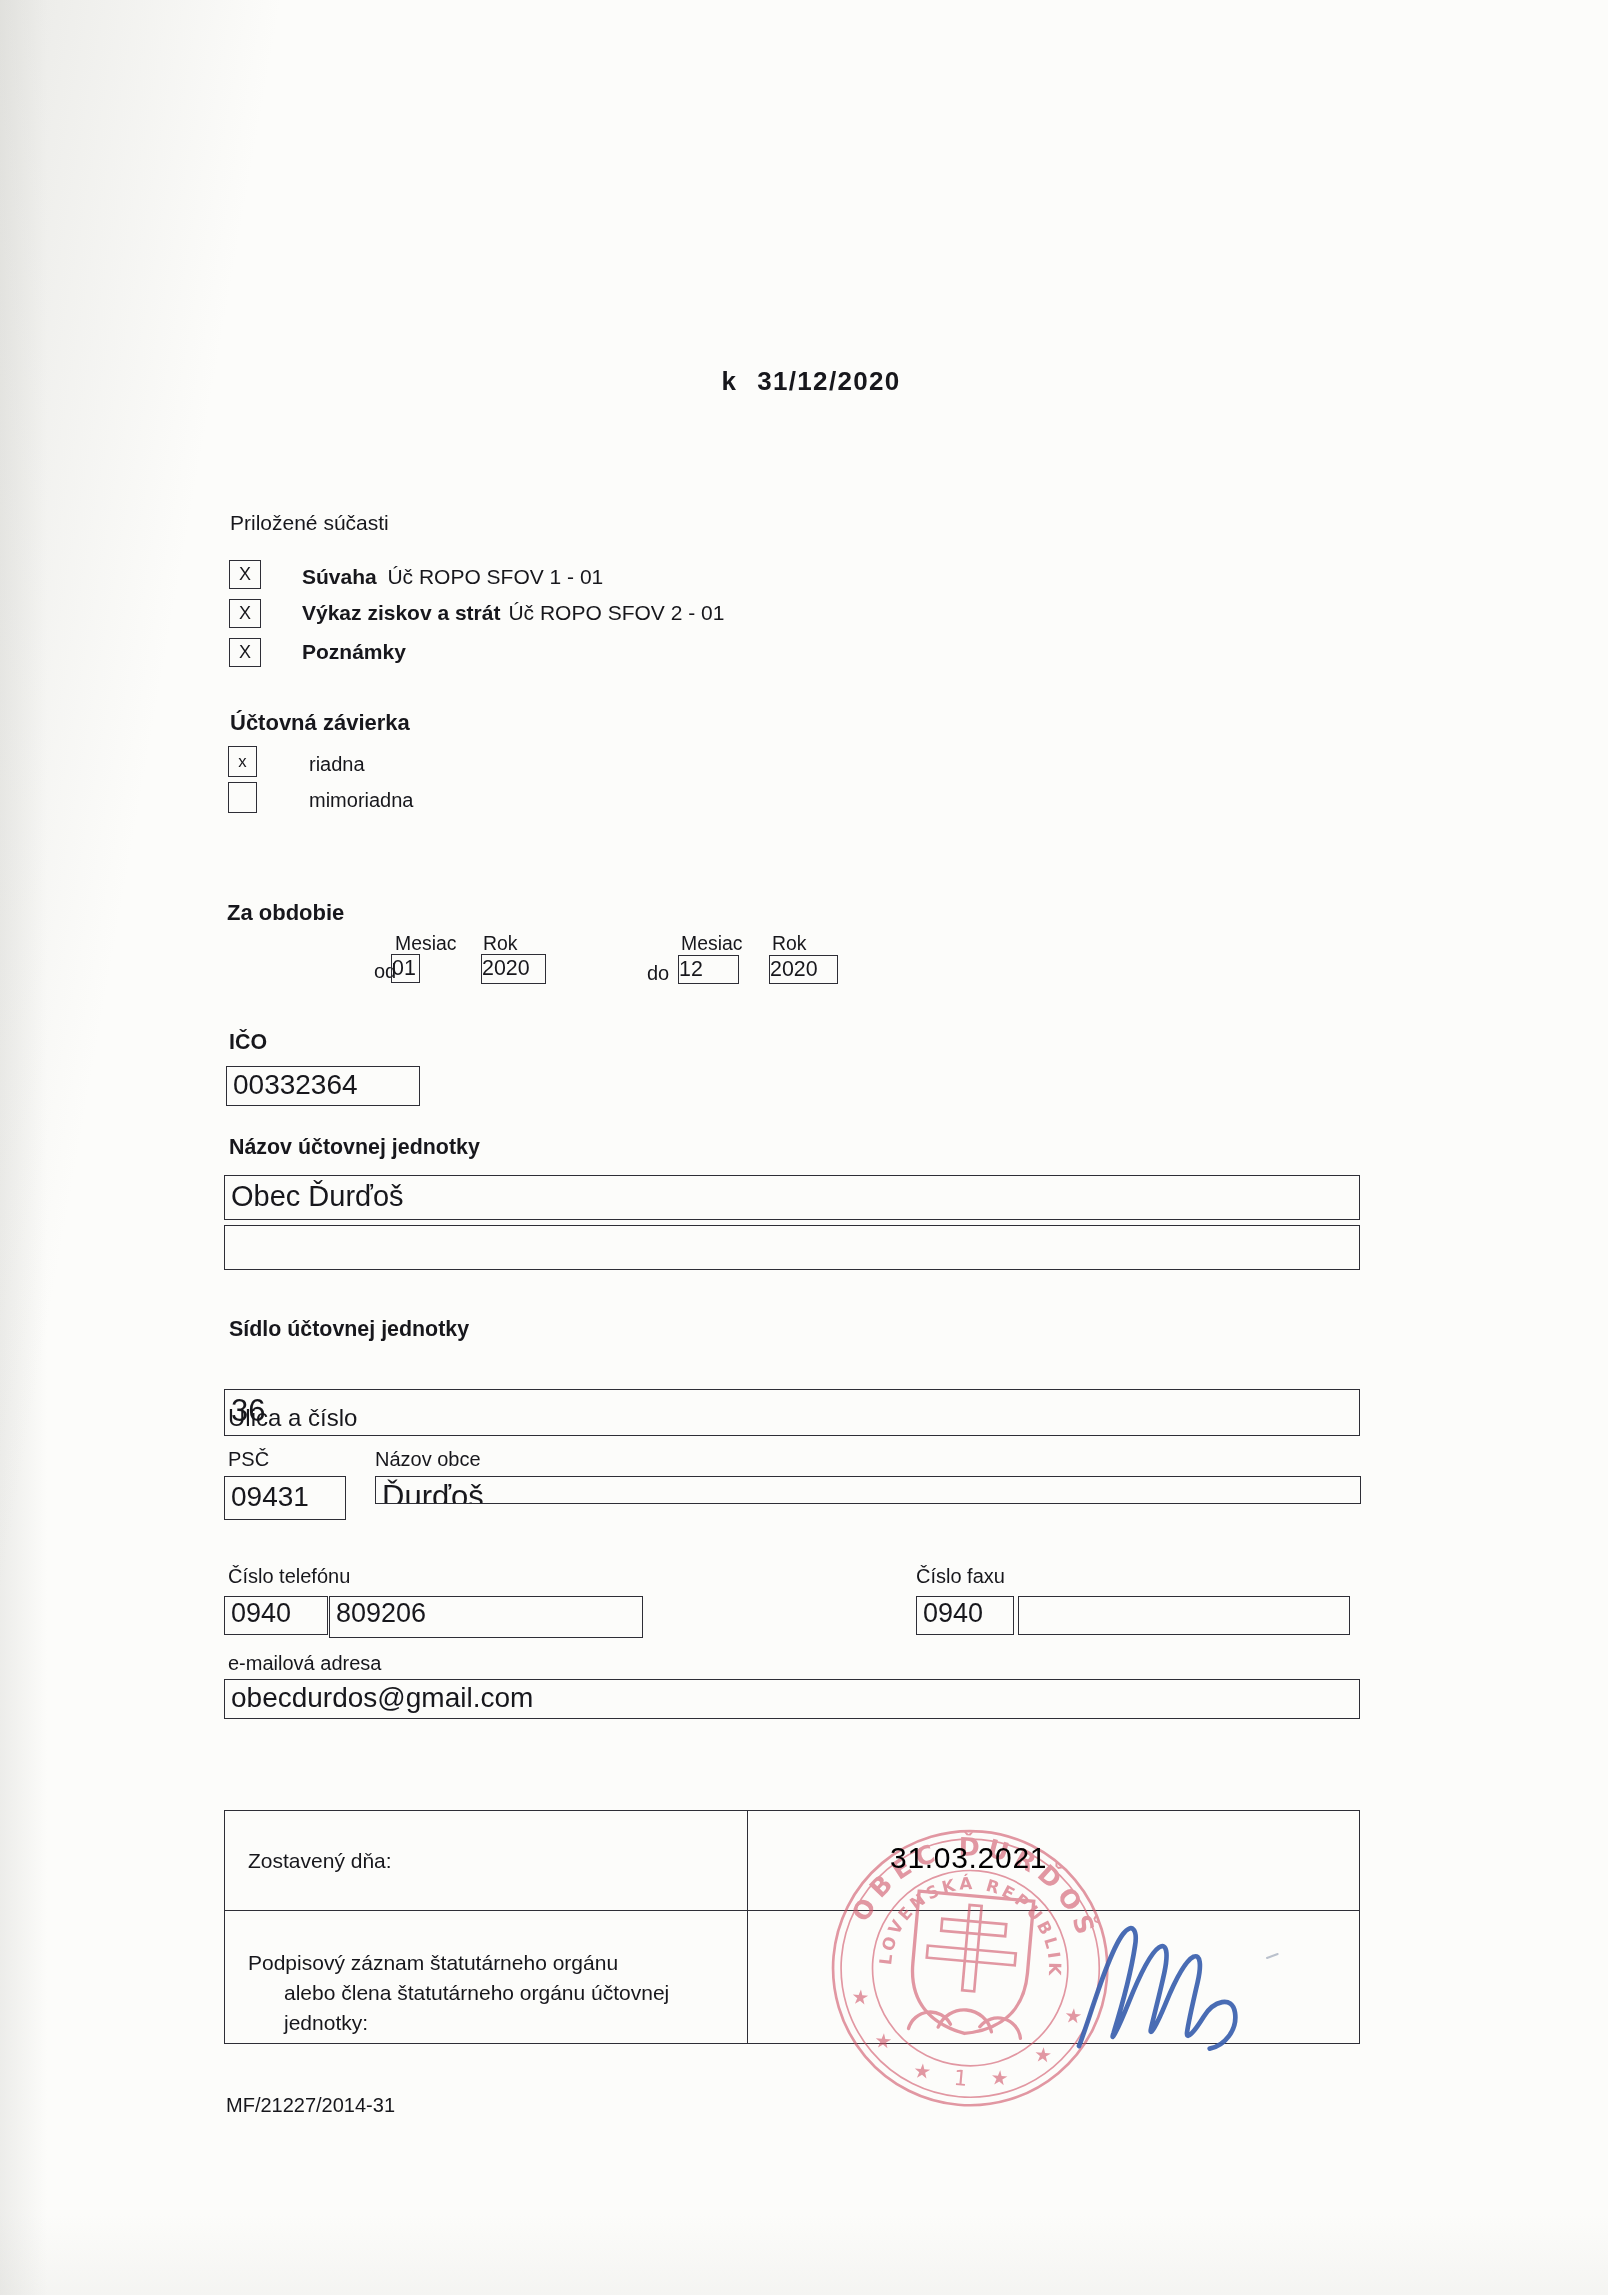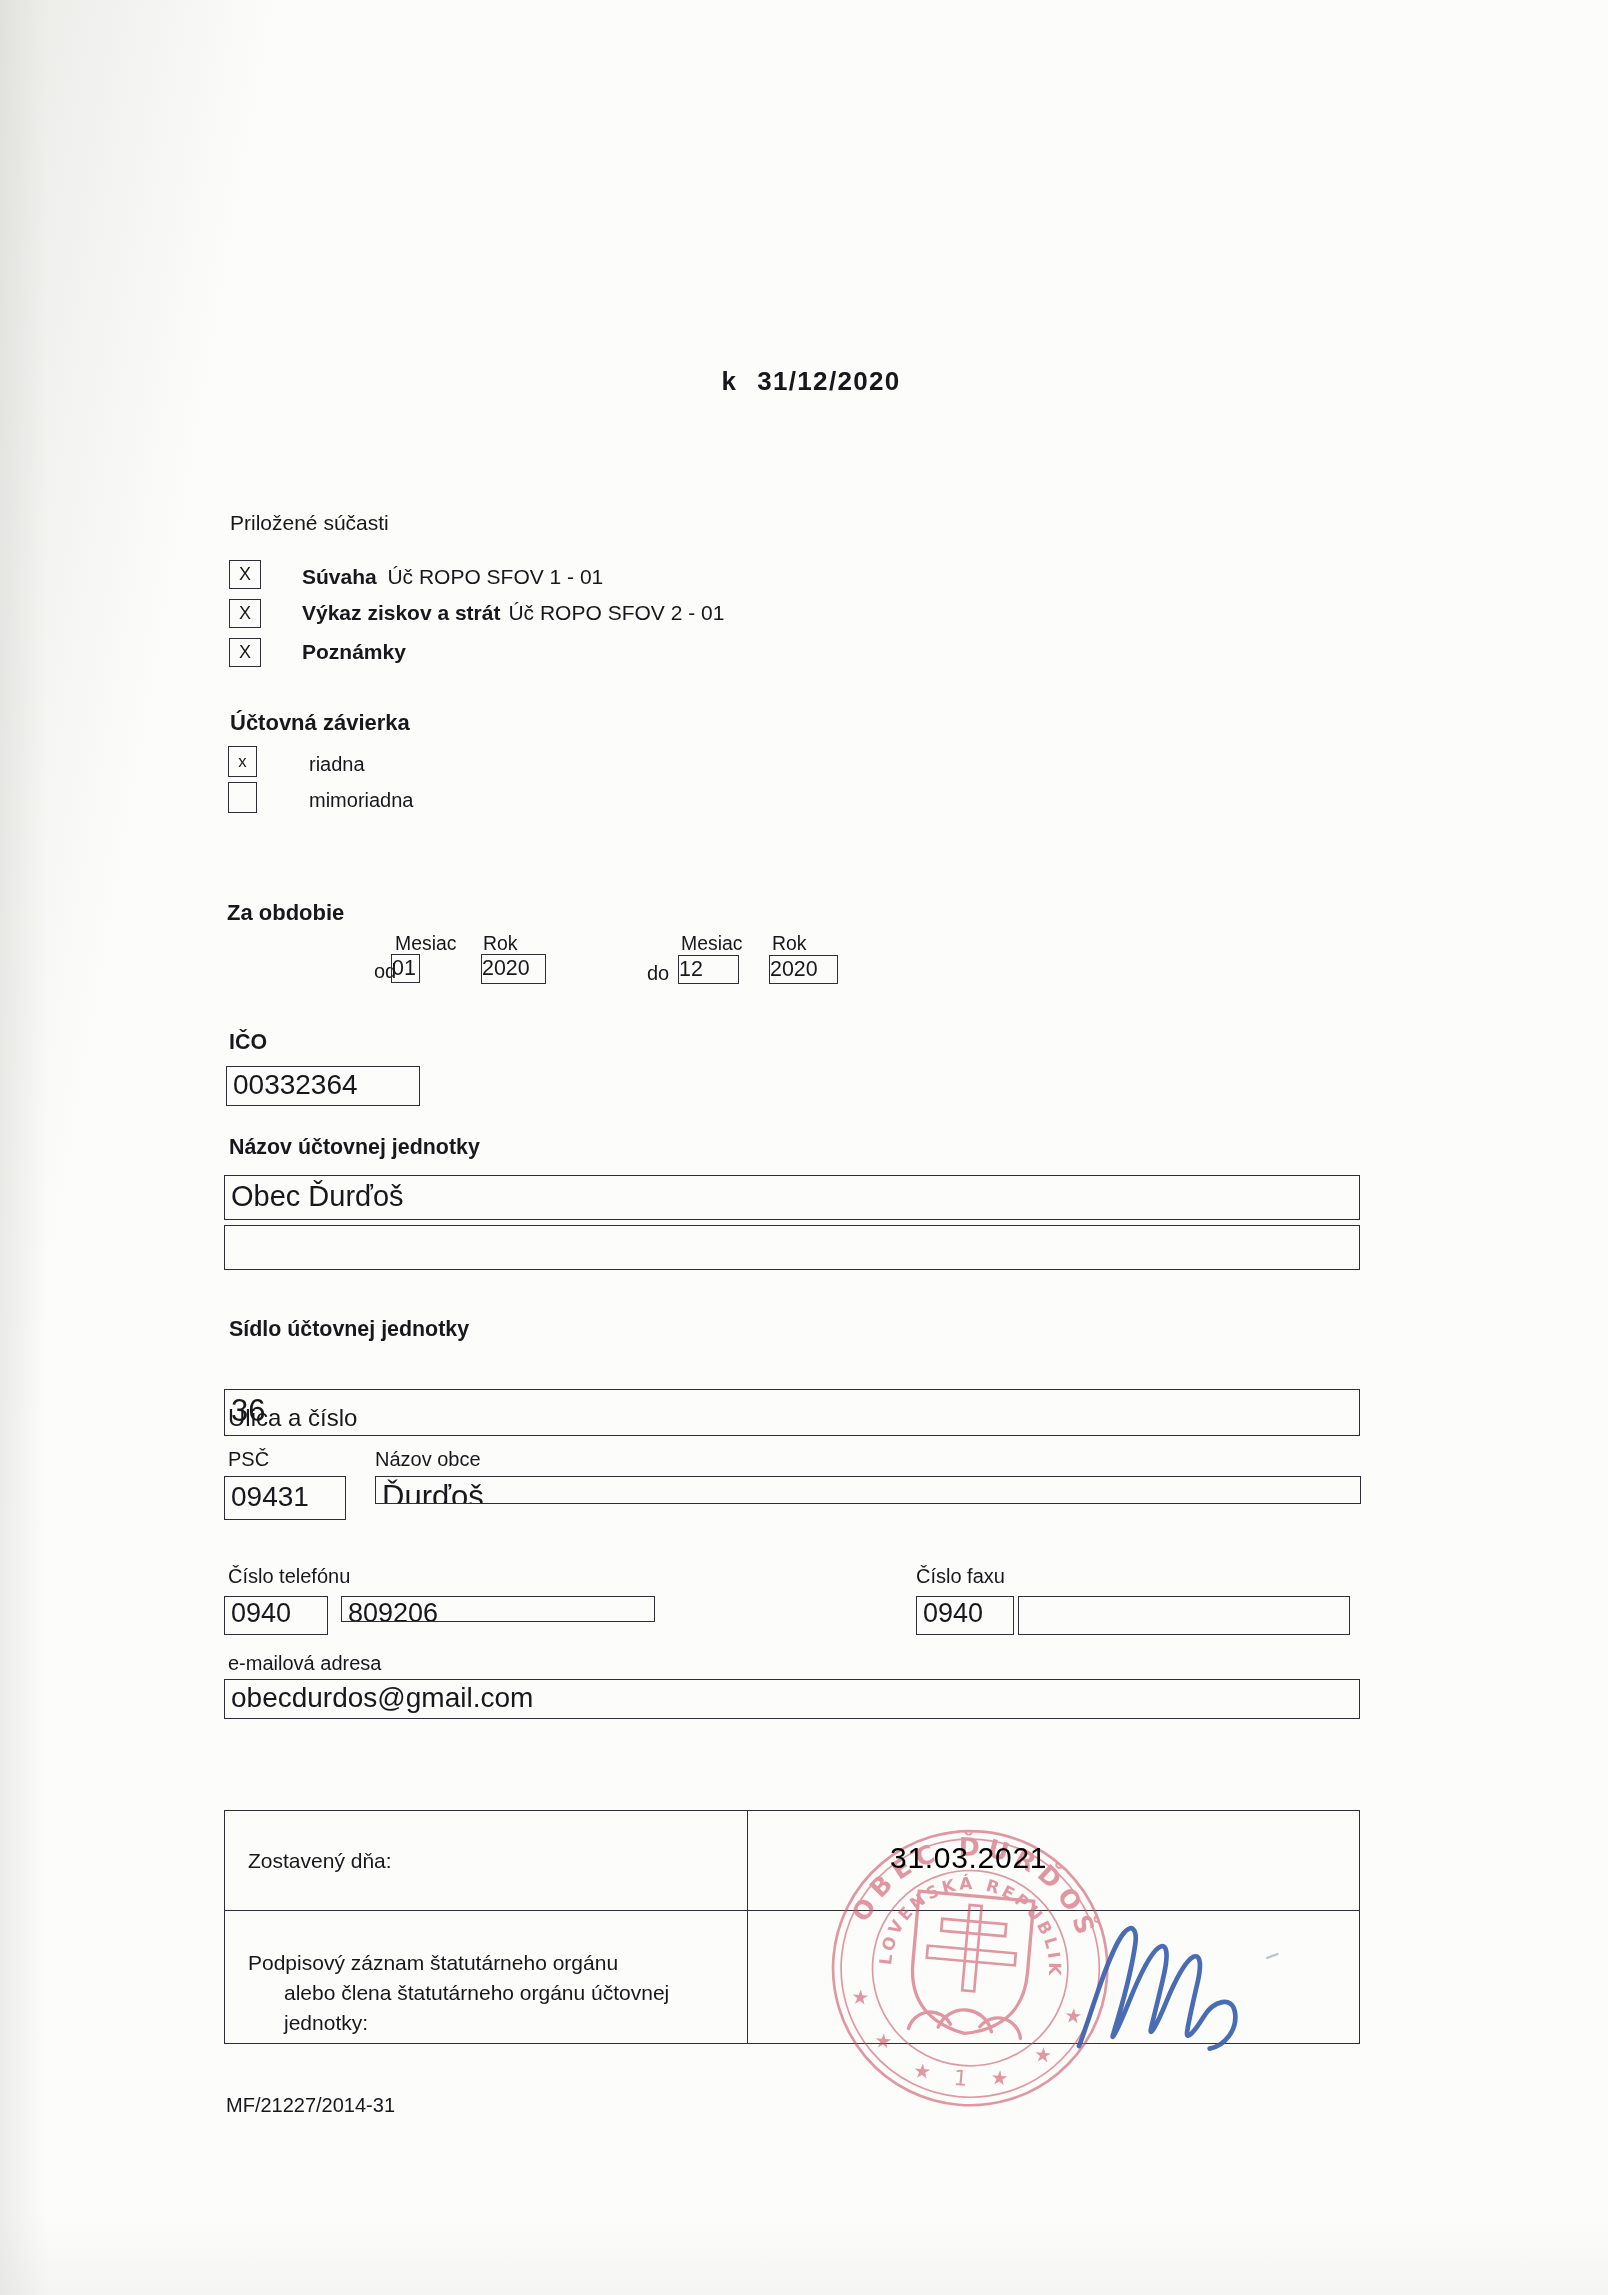--- a/index.html
+++ b/index.html
@@ -102,21 +102,21 @@
   <div class="t" style="top:1404px; left:228px; font-size:24px;">Ulica a číslo</div>
   <div class="box val" style="top:1389px; left:224px; width:1136px; height:47px; font-size:31px; line-height:41px;">36</div>
   <div class="t" style="top:1448px; left:228px; font-size:20px;">PSČ</div>
   <div class="t" style="top:1448px; left:375px; font-size:20px;">Názov obce</div>
   <div class="box val" style="top:1476px; left:224px; width:122px; height:44px; font-size:28px; line-height:39px;">09431</div>
   <div class="box val" style="top:1476px; left:375px; width:986px; height:28px; font-size:31px; line-height:39px;">Ďurďoš</div>
 
   <div class="t" style="top:1565px; left:228px; font-size:20px;">Číslo telefónu</div>
   <div class="t" style="top:1565px; left:916px; font-size:20px;">Číslo faxu</div>
   <div class="box val" style="top:1596px; left:224px; width:104px; height:39px; font-size:27px; line-height:33px;">0940</div>
-  <div class="box val" style="top:1596px; left:341px; width:314px; height:26px; font-size:27px; line-height:33px;">809206</div>
+  <div class="box val" style="top:1596px; left:329px; width:314px; height:42px; font-size:27px; line-height:33px;">809206</div>
   <div class="box val" style="top:1596px; left:916px; width:98px; height:39px; font-size:27px; line-height:33px;">0940</div>
   <div class="box val" style="top:1596px; left:1018px; width:332px; height:39px; font-size:27px; line-height:33px;"></div>
   <div class="t" style="top:1652px; left:228px; font-size:20px;">e-mailová adresa</div>
   <div class="box val" style="top:1679px; left:224px; width:1136px; height:40px; font-size:28px; line-height:35px;">obecdurdos@gmail.com</div>
 
   <div class="box" style="top:1810px; left:224px; width:1136px; height:234px; border-width:1.3px;"></div>
   <div class="hline" style="top:1910px; left:224px; width:1136px;"></div>
   <div class="vline" style="top:1810px; left:747px; height:234px;"></div>
   <div class="t" style="top:1849px; left:248px; font-size:21px;">Zostavený dňa:</div>
   <div class="t" style="top:1948px; left:248px; font-size:21px; line-height:30px; white-space:normal; width:481px;">

